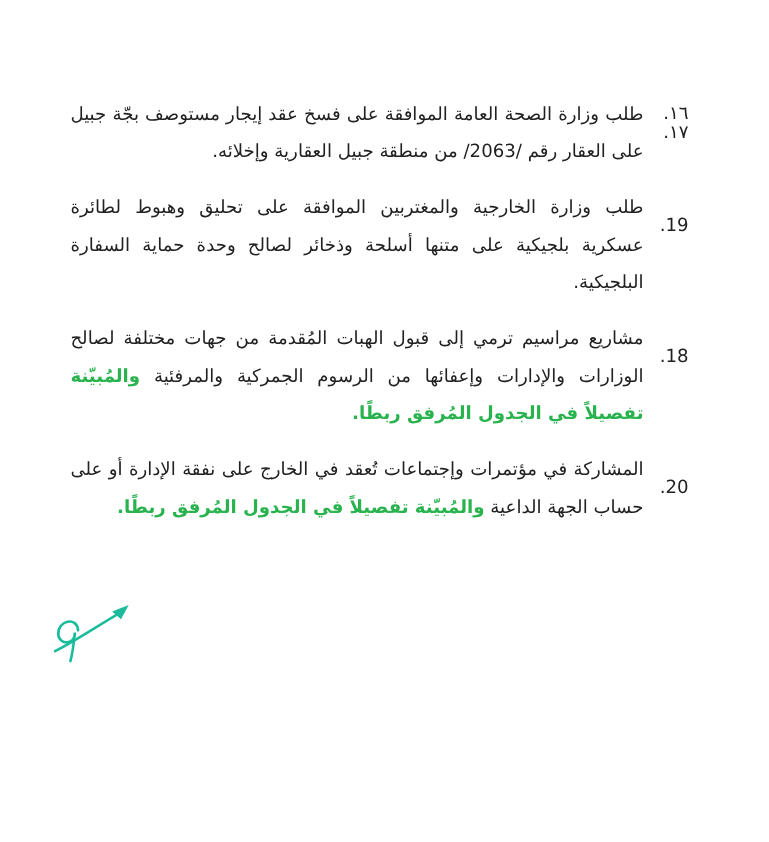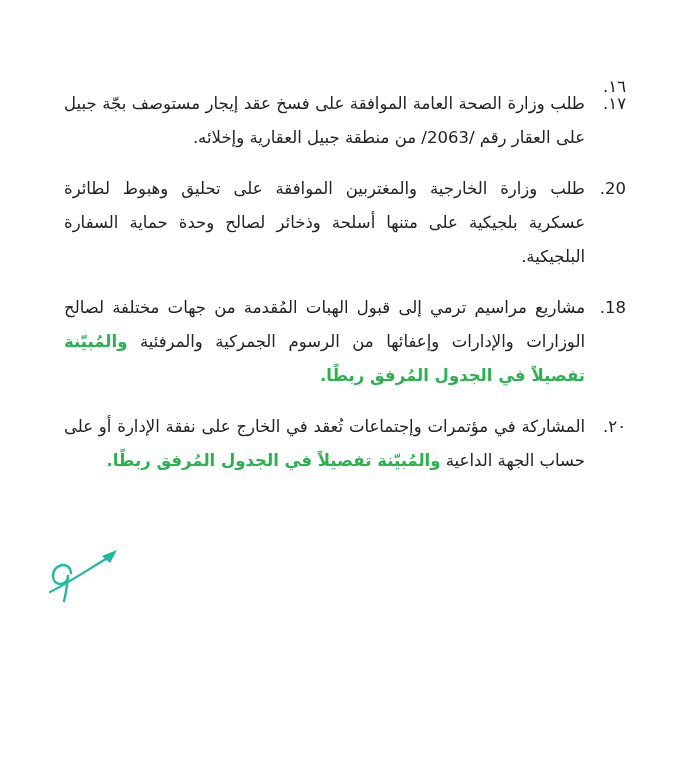--- a/index.html
+++ b/index.html
@@ -23,21 +23,21 @@
     position: relative;
     padding-right: 38px;           
     text-align: justify;
     font-size: 16.5px;
     line-height: 34px;
     color: #212121;
     margin-bottom: 17px;
   }
   .item .num {
     position: absolute;
-    right: -3px; top: 0;
+    right: -3px; top: 16px;
     white-space: nowrap;
   }
   .hl {
     color: #29b34e;
     font-weight: bold;
   }
   .signature {
     position: absolute;
     left: 44px; top: 542px;
     width: 84px; height: 66px;
@@ -52,29 +52,29 @@
 
     <div class="item">
       <span class="num">١٦.</span><span class="hl"></span>
     </div>
 
     <div class="item">
       <span class="num">١٧.</span><span class="txt">طلب وزارة الصحة العامة الموافقة على فسخ عقد إيجار مستوصف بجّة جبيل على العقار رقم /2063/ من منطقة جبيل العقارية وإخلائه.</span><span class="hl"></span>
     </div>
 
     <div class="item">
-      <span class="num">20.</span><span class="txt">طلب وزارة الخارجية والمغتربين الموافقة على تحليق وهبوط لطائرة عسكرية بلجيكية على متنها أسلحة وذخائر لصالح وحدة حماية السفارة البلجيكية.</span><span class="hl"></span>
+      <span class="num">19.</span><span class="txt">طلب وزارة الخارجية والمغتربين الموافقة على تحليق وهبوط لطائرة عسكرية بلجيكية على متنها أسلحة وذخائر لصالح وحدة حماية السفارة البلجيكية.</span><span class="hl"></span>
     </div>
 
     <div class="item">
       <span class="num">18.</span><span class="txt">مشاريع مراسيم ترمي إلى قبول الهبات المُقدمة من جهات مختلفة لصالح الوزارات والإدارات وإعفائها من الرسوم الجمركية والمرفئية </span><span class="hl">والمُبيّنة تفصيلاً في الجدول المُرفق ربطًا.</span>
     </div>
 
     <div class="item">
-      <span class="num">٢٠.</span><span class="txt">المشاركة في مؤتمرات وإجتماعات تُعقد في الخارج على نفقة الإدارة أو على حساب الجهة الداعية </span><span class="hl">والمُبيّنة تفصيلاً في الجدول المُرفق ربطًا.</span>
+      <span class="num">20.</span><span class="txt">المشاركة في مؤتمرات وإجتماعات تُعقد في الخارج على نفقة الإدارة أو على حساب الجهة الداعية </span><span class="hl">والمُبيّنة تفصيلاً في الجدول المُرفق ربطًا.</span>
     </div>
 
   </div>
 
   <svg class="signature" viewBox="0 0 84 66" xmlns="http://www.w3.org/2000/svg" aria-hidden="true">
 
     <path d="M 27 31 C 26 18, 8 22, 9 35 C 10 45, 25 44, 24 33 C 23 44, 22 52, 20 59" fill="none" stroke="#1abc9c" stroke-width="2.4" stroke-linecap="round"></path>
 
     <path d="M 6 50 C 26 40, 46 26, 67 14" fill="none" stroke="#1abc9c" stroke-width="2.2" stroke-linecap="round"></path>
 

